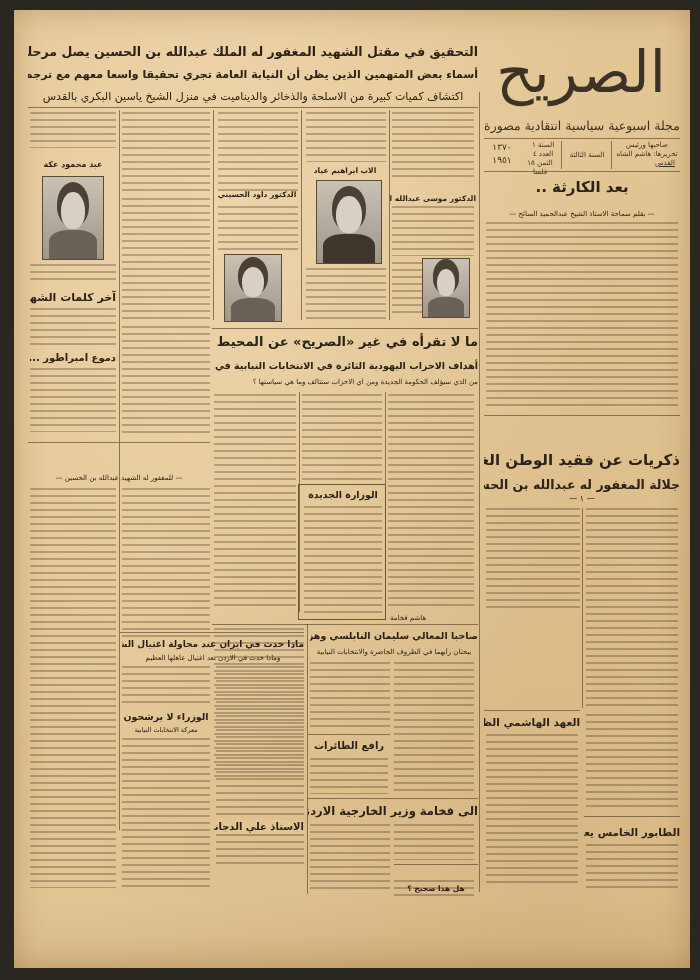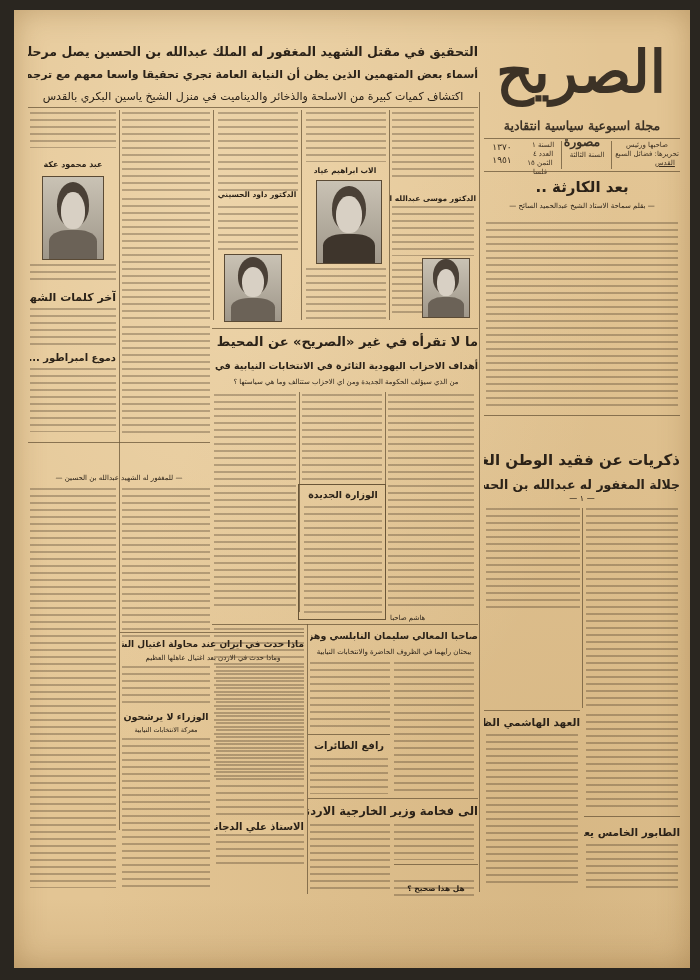--- a/index.html
+++ b/index.html
@@ -12,48 +12,48 @@
   .rule-v{position:absolute;width:1px;background:#6a5638;opacity:.75;}
   .rule-h{position:absolute;height:1px;background:#6a5638;opacity:.75;}
   .txt{font-family:"DejaVu Sans",sans-serif;color:#2b2218;}
   .headline{font-weight:bold;white-space:nowrap;overflow:hidden;text-align:center;}
   .body-lines{position:absolute;overflow:hidden;
      background-image:repeating-linear-gradient(to bottom, rgba(60,45,30,.55) 0 2px, transparent 2px 7px);
      opacity:.55;}
   .photo{position:absolute;background:linear-gradient(180deg,#c9c2b4,#9f978a);border:1px solid #5a4a35;overflow:hidden;}
   .photo .face{position:absolute;left:30%;top:18%;width:40%;height:45%;border-radius:50% 50% 45% 45%;background:#d8d0c4;box-shadow:0 -6px 0 4px #4a4036;}
   .photo .body{position:absolute;left:10%;bottom:0;width:80%;height:35%;border-radius:40% 40% 0 0;background:#6b6257;}
-  .masthead{font-family:"DejaVu Serif",serif;font-weight:bold;color:#3c3226;text-align:center;}
+  .masthead{font-family:"DejaVu Serif",serif;font-weight:normal;color:#3c3226;text-align:center;}
   .smallcap{font-size:7px;line-height:9px;text-align:center;color:#3a2e20;}
   .box{position:absolute;border:1px solid #6a5638;}
 </style>
 </head>
 <body>
 
 <div class="page">
 
   <div class="abs masthead" style="right:14px;top:22px;width:190px;font-size:58px;line-height:80px;">الصريح</div>
   <div class="abs masthead" style="right:10px;top:108px;width:196px;font-size:12.5px;line-height:16px;">مجلة اسبوعية سياسية انتقادية مصورة</div>
   <div class="rule-h" style="right:10px;top:128px;width:196px;"></div>
   <div class="abs" style="right:10px;top:131px;width:196px;height:28px;">
-    <div class="abs smallcap" style="right:0;top:0;width:66px;">صاحبها ورئيس تحريرها: فضائل السبع</div>
+    <div class="abs smallcap" style="right:0;top:0;width:66px;">صاحبها ورئيس تحريرها: هاشم الشاه</div>
     <div class="abs smallcap" style="right:0;top:18px;width:30px;text-decoration:underline;">القدس</div>
     <div class="rule-v" style="right:68px;top:0;height:28px;"></div>
     <div class="abs smallcap" style="right:70px;top:10px;width:46px;">السنة الثالثة</div>
     <div class="rule-v" style="right:118px;top:0;height:28px;"></div>
     <div class="abs smallcap" style="right:120px;top:0;width:34px;">السنة ١</div>
     <div class="abs smallcap" style="right:120px;top:9px;width:34px;">العدد ٤</div>
     <div class="abs smallcap" style="right:120px;top:18px;width:40px;margin-left:36px;">الثمن ١٥ فلسا</div>
     <div class="abs smallcap" style="right:162px;top:2px;width:32px;font-size:9px;">١٣٧٠</div>
     <div class="abs smallcap" style="right:162px;top:15px;width:32px;font-size:9px;">١٩٥١</div>
   </div>
   <div class="rule-h" style="right:10px;top:161px;width:196px;"></div>
 
   <div class="abs headline txt" style="right:10px;top:166px;width:196px;font-size:15px;line-height:22px;">بعد الكارثة ..</div>
-  <div class="abs headline txt" style="right:10px;top:192px;width:196px;font-size:7px;font-weight:normal;">— بقلم سماحة الاستاذ الشيخ عبدالحميد السائح —</div>
+  <div class="abs headline txt" style="right:10px;top:200px;width:196px;font-size:7px;font-weight:normal;">— بقلم سماحة الاستاذ الشيخ عبدالحميد السائح —</div>
   <div class="body-lines" style="right:12px;top:212px;width:192px;height:188px;"></div>
 
   <div class="rule-h" style="right:10px;top:405px;width:196px;"></div>
   <div class="abs headline txt" style="right:10px;top:440px;width:196px;font-size:15px;line-height:20px;">ذكريات عن فقيد الوطن الغالي</div>
   <div class="abs headline txt" style="right:10px;top:466px;width:196px;font-size:12.5px;line-height:18px;">جلالة المغفور له عبدالله بن الحسين المعظم</div>
   <div class="abs headline txt" style="right:10px;top:484px;width:196px;font-size:8px;font-weight:normal;">— ١ —</div>
   <div class="body-lines" style="right:12px;top:498px;width:92px;height:200px;"></div>
   <div class="rule-v" style="right:107px;top:498px;height:200px;"></div>
   <div class="body-lines" style="right:110px;top:498px;width:94px;height:100px;"></div>
 
@@ -121,32 +121,32 @@
   <div class="body-lines" style="right:480px;top:316px;width:88px;height:110px;"></div>
 
   <div class="rule-h" style="right:480px;top:432px;width:182px;"></div>
   <div class="abs headline txt" style="right:480px;top:464px;width:182px;font-size:7px;font-weight:normal;">— للمغفور له الشهيد عبدالله بن الحسين —</div>
   <div class="body-lines" style="right:574px;top:478px;width:86px;height:400px;"></div>
   <div class="body-lines" style="right:480px;top:478px;width:88px;height:150px;"></div>
 
   <div class="rule-h" style="right:212px;top:318px;width:266px;"></div>
   <div class="abs headline txt" style="right:212px;top:322px;width:264px;font-size:13px;line-height:20px;">ما لا تقرأه في غير «الصريح» عن المحيط اليهودي</div>
   <div class="abs headline txt" style="right:212px;top:348px;width:264px;font-size:9.5px;line-height:16px;">أهداف الاحزاب اليهودية الثائرة في الانتخابات النيابية في اسرائيل !</div>
-  <div class="abs headline txt" style="right:212px;top:368px;width:264px;font-size:7px;font-weight:normal;">من الذي سيؤلف الحكومة الجديدة ومن اي الاحزاب ستتألف وما هي سياستها ؟</div>
+  <div class="abs headline txt" style="right:212px;top:368px;width:264px;font-size:7px;font-weight:normal;text-align:right;">من الذي سيؤلف الحكومة الجديدة ومن اي الاحزاب ستتألف وما هي سياستها ؟</div>
   <div class="body-lines" style="right:216px;top:384px;width:86px;height:216px;"></div>
   <div class="rule-v" style="right:304px;top:382px;height:220px;"></div>
   <div class="body-lines" style="right:308px;top:384px;width:80px;height:86px;"></div>
   <div class="rule-v" style="right:390px;top:382px;height:220px;"></div>
   <div class="body-lines" style="right:394px;top:384px;width:82px;height:216px;"></div>
 
   <div class="box" style="right:304px;top:474px;width:86px;height:134px;"></div>
   <div class="abs headline txt" style="right:306px;top:478px;width:82px;font-size:9.5px;line-height:14px;">الوزارة الجديدة</div>
   <div class="body-lines" style="right:308px;top:496px;width:78px;height:108px;"></div>
 
-  <div class="abs txt" style="right:220px;top:604px;width:80px;font-size:7px;text-align:left;">هاشم صاحبا</div>
+  <div class="abs txt" style="right:220px;top:604px;width:80px;font-size:7px;text-align:left;">هاشم فخامة</div>
 
   <div class="rule-h" style="right:212px;top:614px;width:266px;"></div>
   <div class="abs headline txt" style="right:212px;top:618px;width:168px;font-size:9.5px;line-height:16px;">صاحبا المعالي سليمان النابلسي وهزاع المجالي</div>
   <div class="abs headline txt" style="right:212px;top:638px;width:168px;font-size:7px;font-weight:normal;">يبحثان رأيهما في الظروف الحاضرة والانتخابات النيابية</div>
   <div class="body-lines" style="right:216px;top:652px;width:80px;height:46px;"></div>
   <div class="body-lines" style="right:300px;top:652px;width:80px;height:70px;"></div>
   <div class="rule-v" style="right:382px;top:614px;height:270px;"></div>
   <div class="body-lines" style="right:386px;top:618px;width:90px;height:150px;"></div>
 
   <div class="rule-h" style="right:386px;top:622px;width:184px;"></div>

